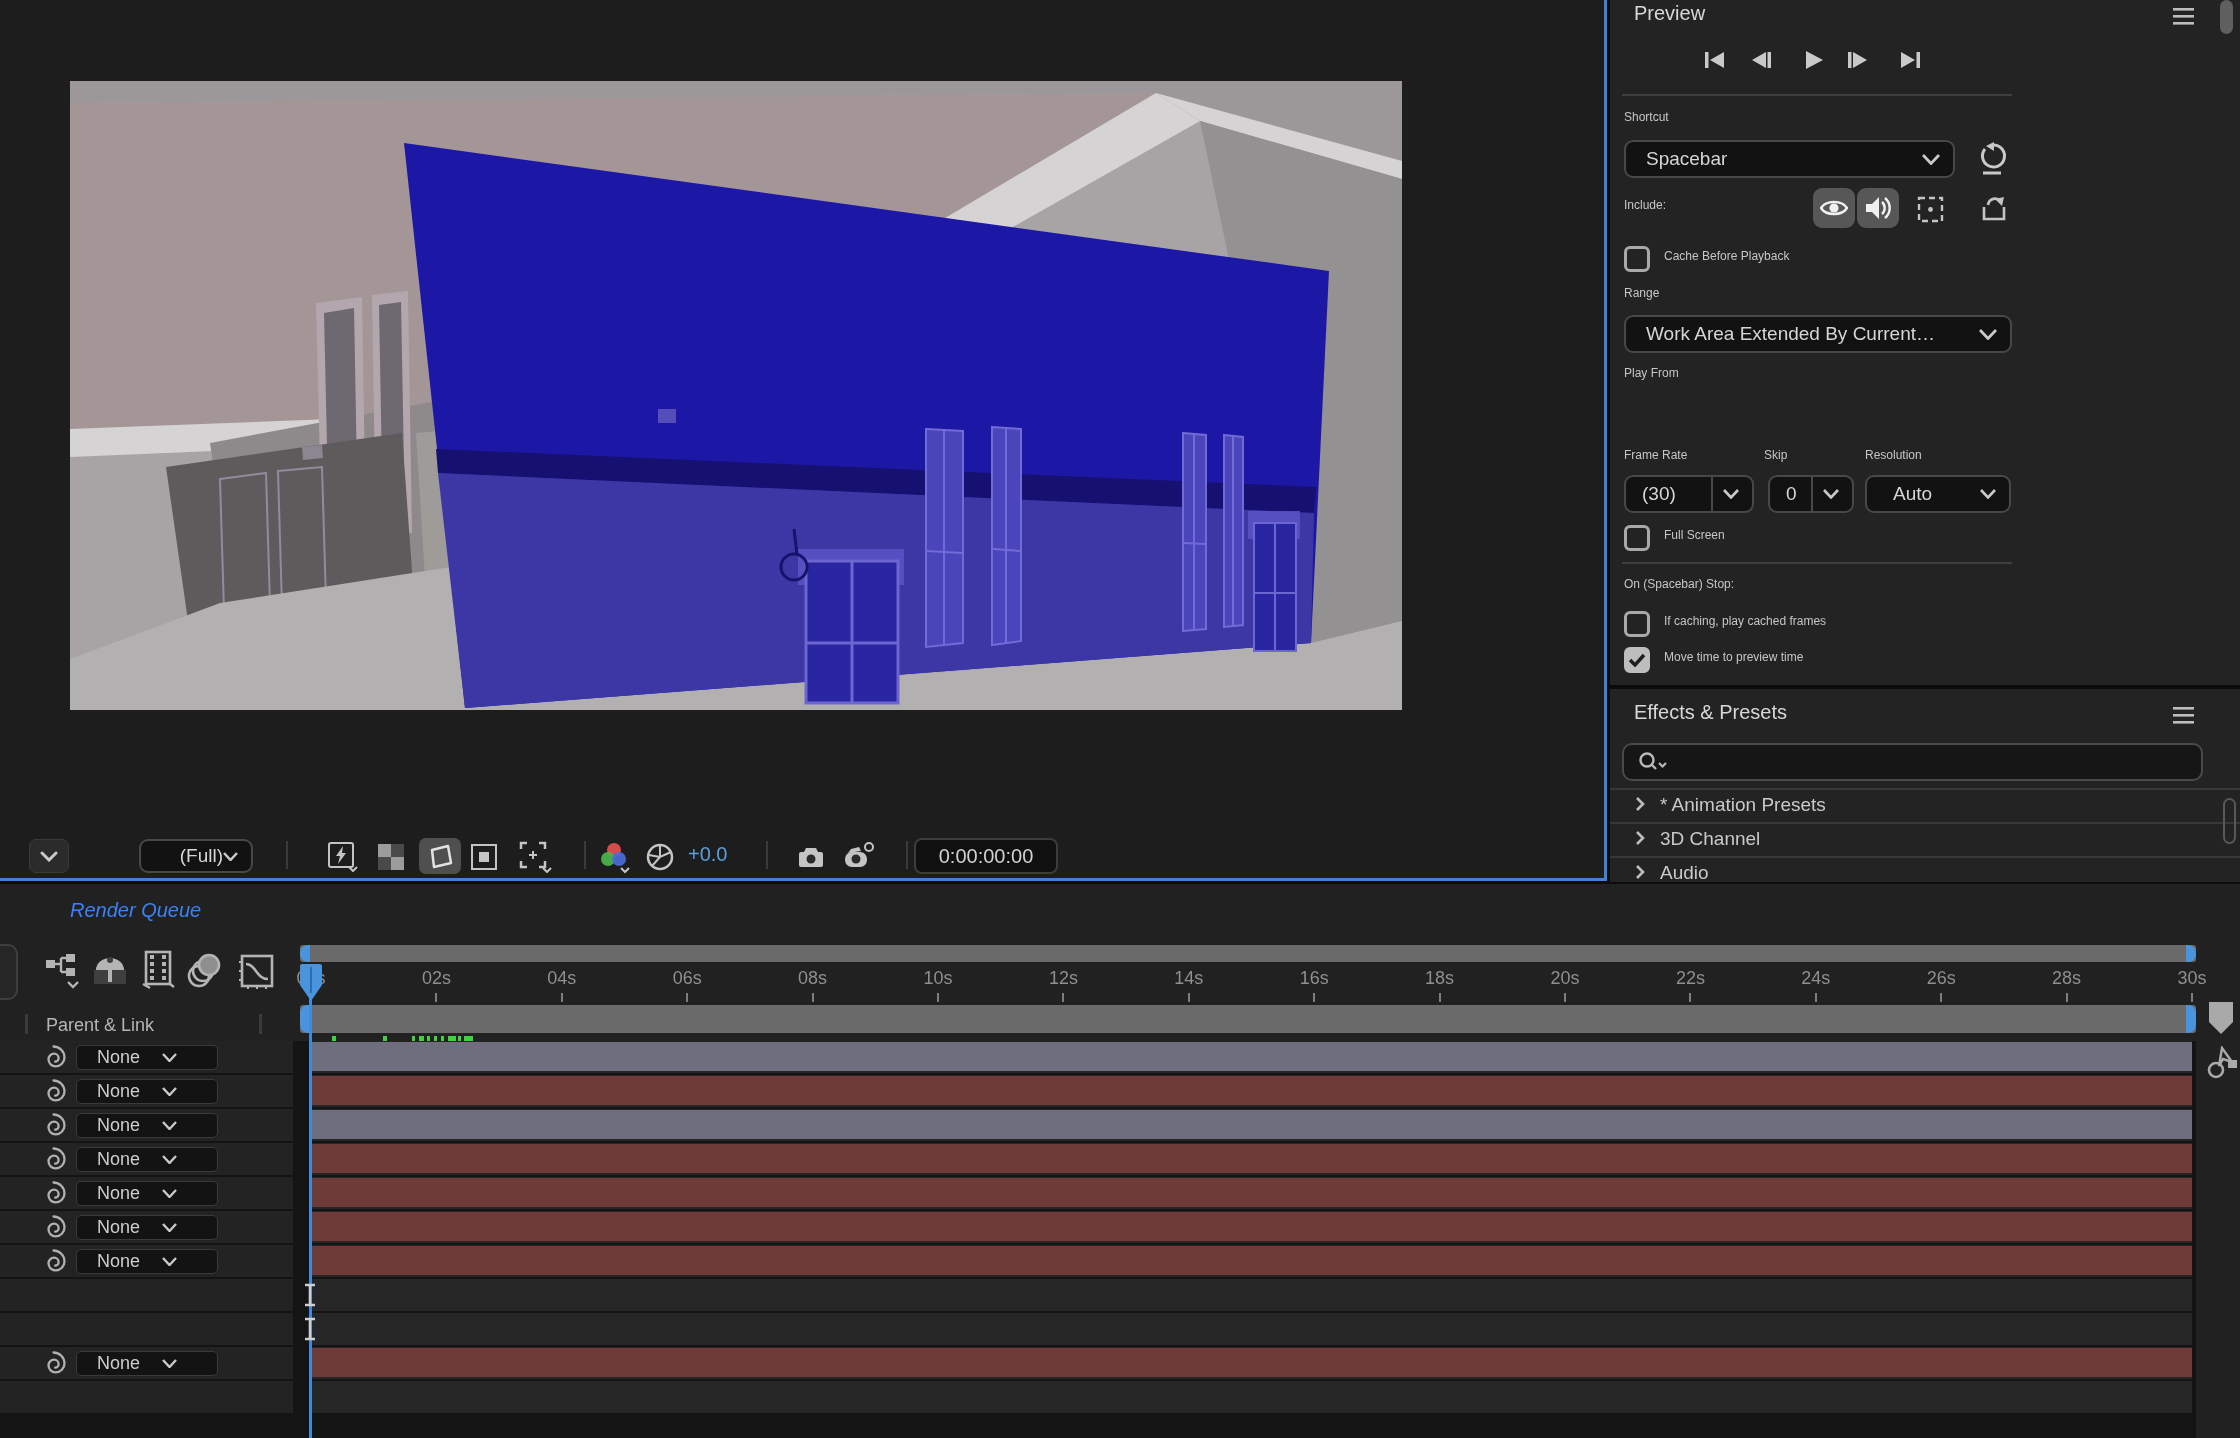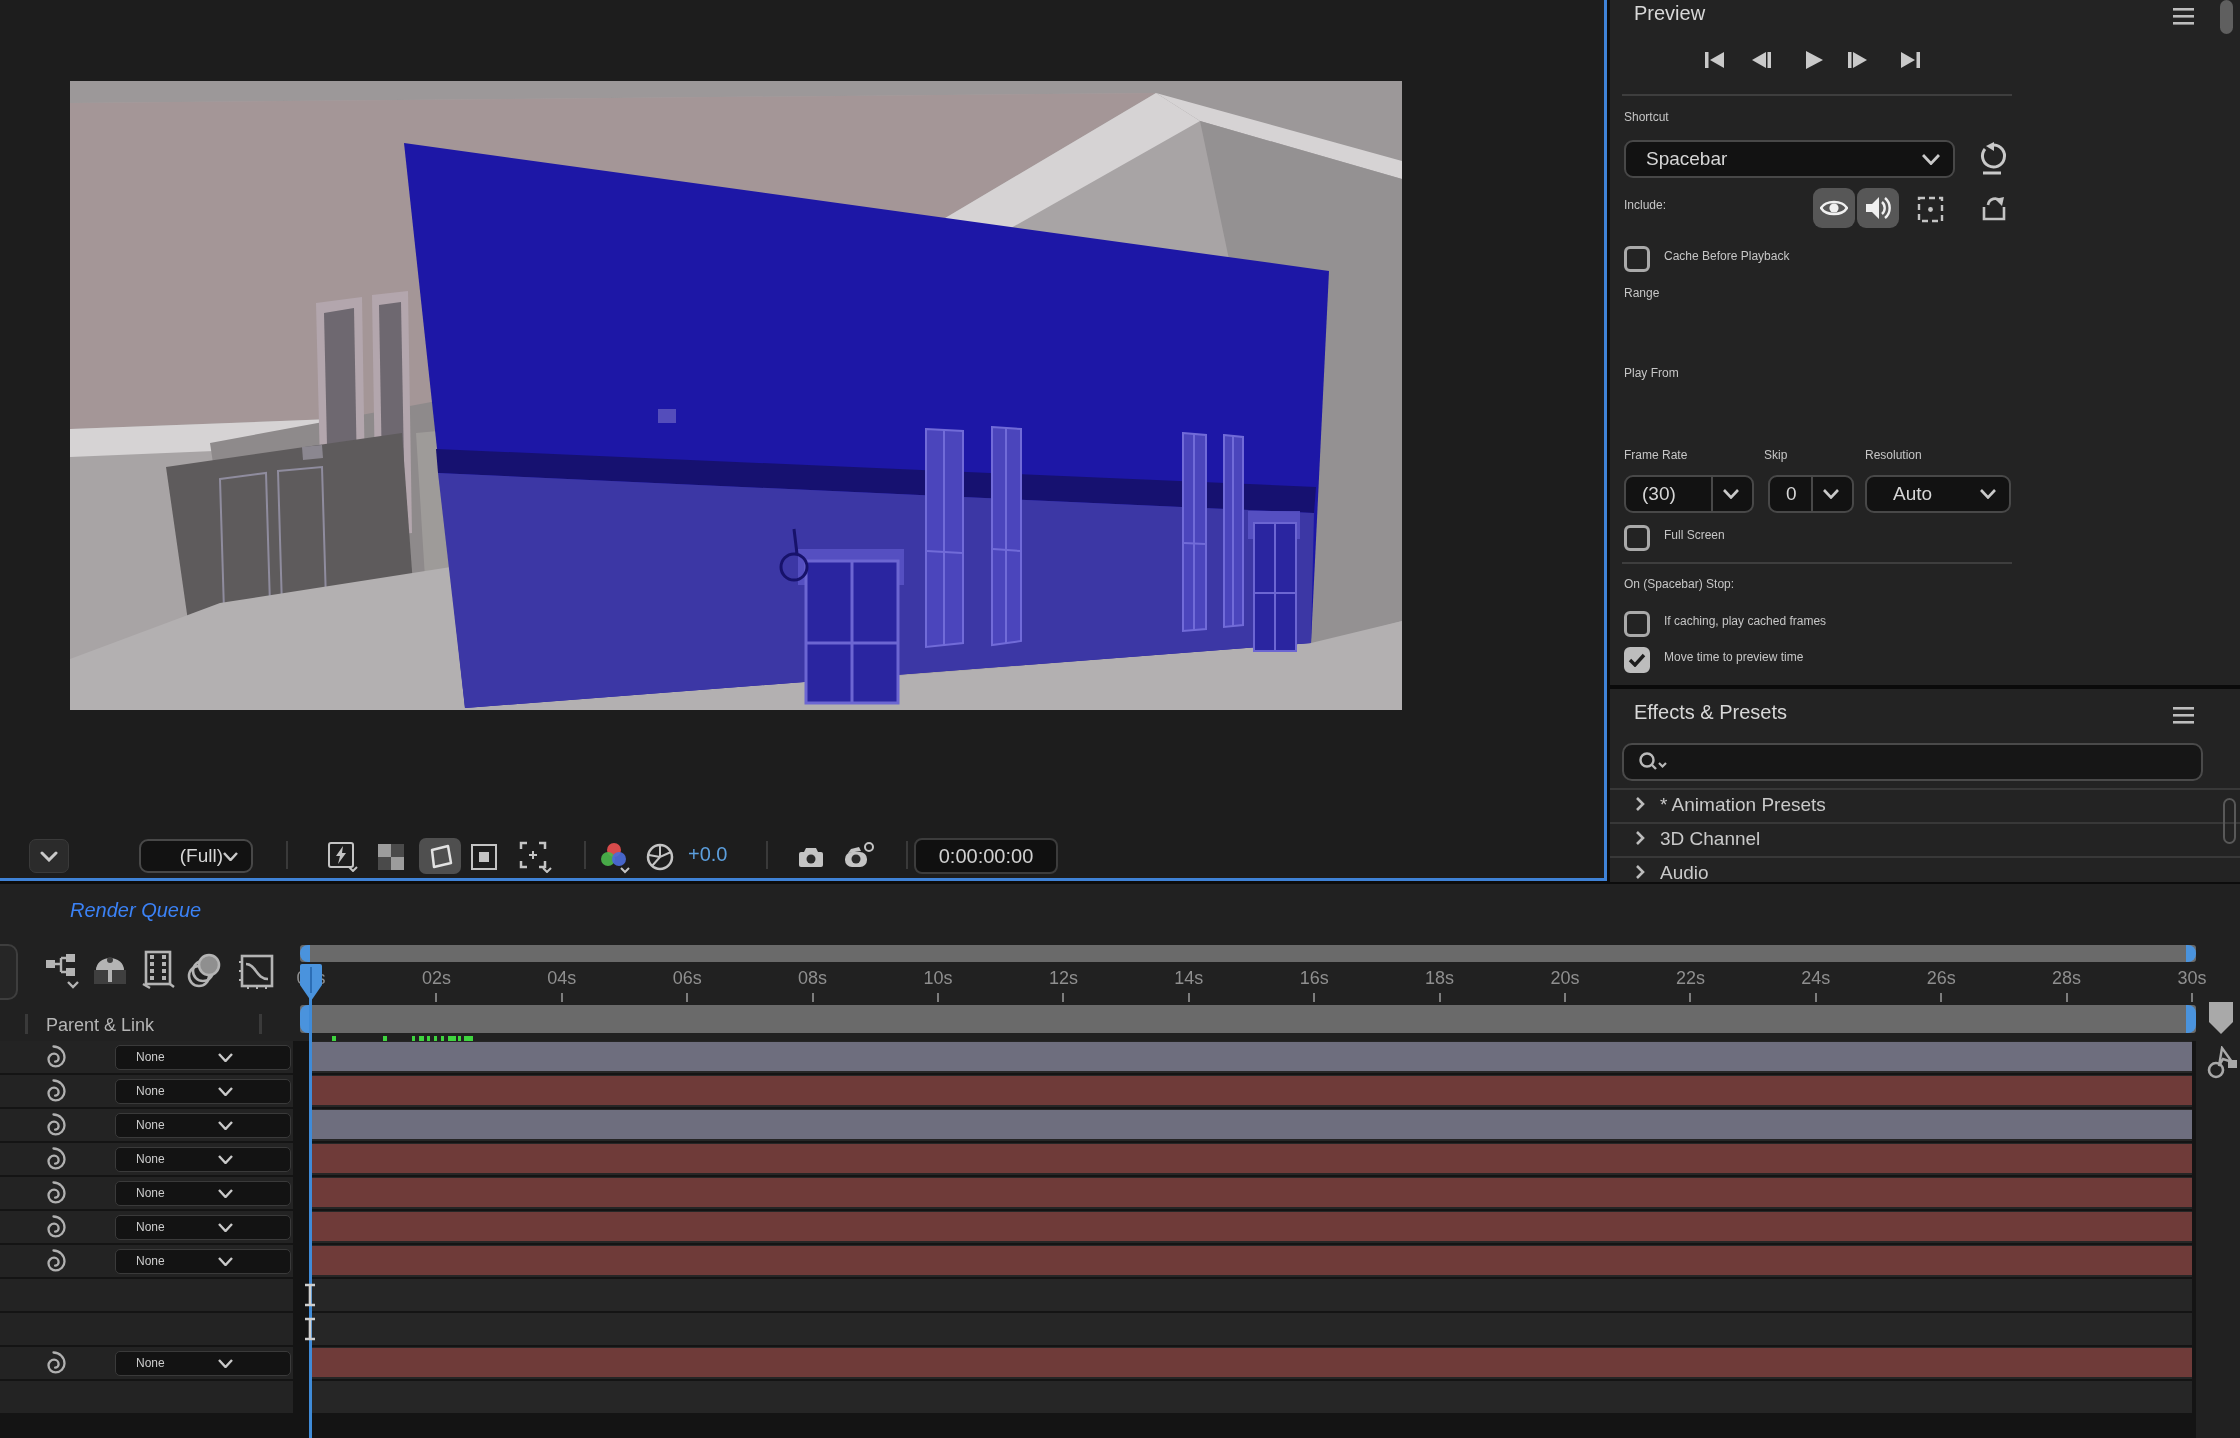--- a/index.html
+++ b/index.html
@@ -28,21 +28,21 @@
   .icon-btn { display:flex; align-items:center; justify-content:center; }
   .tool-div { width:2px; background:#3a3a3a; }
 
   
   .ruler-lab { position:absolute; transform:translateX(-50%); font-size:18px; color:#8f8f8f; white-space:nowrap; }
   .ruler-tick { position:absolute; width:2px; height:9px; background:#7d7d7d; }
   .cache-tick { position:absolute; height:7px; }
   .row-left { position:absolute; left:0; width:293px; height:32px; background:#232323; display:flex; align-items:center; }
   .row-lane { position:absolute; left:311px; width:1881px; height:32px; background:#262626; }
   .layer-bar { position:absolute; left:0; top:1px; width:1881px; height:29px; }
-  .pl-dd { height:25px; width:176px; margin-left:115px; background:#131313; border:1px solid #3a3a3a; border-radius:5px; display:flex; align-items:center; color:#cdcdcd; font-size:12px; }
+  .pl-dd { height:25px; width:142px; margin-left:76px; background:#131313; border:1px solid #3a3a3a; border-radius:5px; display:flex; align-items:center; color:#cdcdcd; font-size:18px; }
   .pl-dd span { flex:1; padding-left:20px; }
   .pl-dd .chev { margin-right:10px; }
   .spiral { position:absolute; left:40px; }
   .bar-capL { position:absolute; width:10px; border-radius:8px 0 0 8px; background:#4a93dd; }
   .bar-capR { position:absolute; width:10px; border-radius:0 8px 8px 0; background:#4a93dd; }
   .eff-row-lab { position:absolute; left:50px; font-size:19px; color:#c9c9c9; white-space:nowrap; }
   .eff-chev { position:absolute; left:25px; }
 </style>
 </head>
 <body>
@@ -245,20 +245,28 @@
     <svg class="abs" style="left:369px; top:194px;" width="30" height="30" viewBox="0 0 30 30">
       <path d="M5,13 V25 H25 V13" fill="none" stroke="#c4c4c4" stroke-width="2.6"></path>
       <path d="M9,11 C10,4 18,3 21,7" fill="none" stroke="#c4c4c4" stroke-width="2.6"></path>
       <polygon points="23,12 25,3 16,5" fill="#c4c4c4"></polygon>
     </svg>
 
     <div class="abs cb" style="left:14px; top:246px;"></div>
     <div class="abs lbl" style="left:54px; top:249px;">Cache Before Playback</div>
 
     <div class="abs lbl" style="left:14px; top:286px;">Range</div>
+    <div class="abs dd" style="left:14px; top:315px; width:388px; height:38px;">
+      <span class="dd-label">Work Area Extended By Current…</span>
+      <span class="chev">
+          <svg width="18" height="11" viewBox="0 0 18 11">
+            <polyline points="1,1 9,9.5 17,1" fill="none" stroke="#c9c9c9" stroke-width="2.8"></polyline>
+          </svg>
+        </span>
+    </div>
 
     <div class="abs lbl" style="left:14px; top:366px;">Play From</div>
 
     <div class="abs lbl" style="left:14px; top:448px;">Frame Rate</div>
     <div class="abs lbl" style="left:154px; top:448px;">Skip</div>
     <div class="abs lbl" style="left:255px; top:448px;">Resolution</div>
     <div class="abs dd" style="left:14px; top:475px; width:130px; height:38px;">
       <span class="dd-label" style="padding-left:16px;">(30)</span>
       <span class="dd-div"></span>
       <span class="chev">

